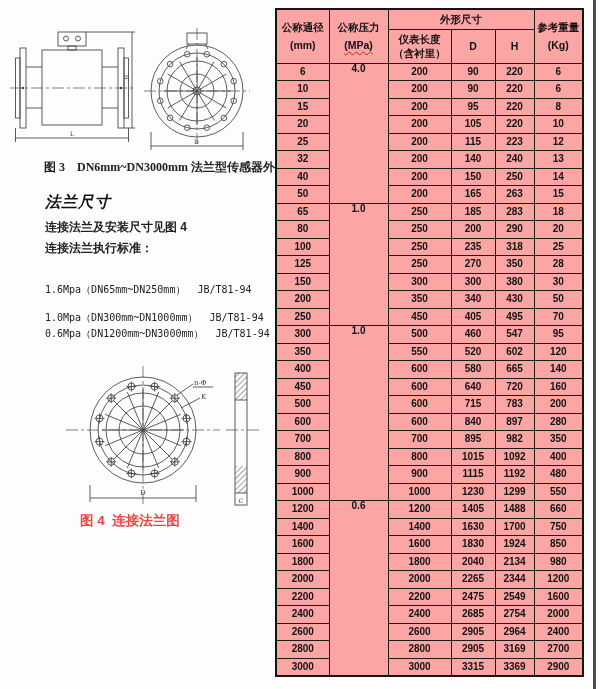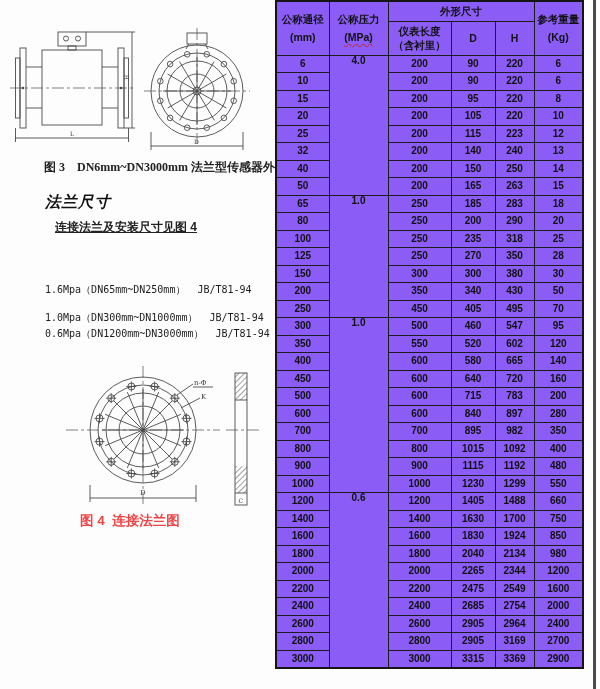--- a/index.html
+++ b/index.html
@@ -19,33 +19,33 @@
     white-space:pre; color:#222;
   }
   .fig4-caption {
     position:absolute; left:80px; top:512px;
     font-weight:bold; font-size:13.5px; white-space:pre; color:#ef4444;
   }
   .flange-heading {
     position:absolute; left:45px; top:192px;
     font-weight:bold; font-size:15.5px; color:#111; letter-spacing:1px;font-style:italic;
   }
-  .flange-line1 { position:absolute; left:55px; top:219px; font-size:12px; font-weight:bold; color:#222;text-decoration:underline; }
+  .flange-line1 { position:absolute; left:45px; top:219px; font-size:12px; font-weight:bold; color:#222; }
   .flange-line2 { position:absolute; left:45px; top:240px; font-size:12px; font-weight:bold; color:#222; }
   .std-line {
     position:absolute; left:45px;
     font-family:"DejaVu Sans Mono", monospace; font-size:10px; color:#1c1c1c;
     white-space:pre;
   }
   .std-0 { top:260px; } .std-1 { top:283px; } .std-2 { top:305px;margin-top:6px; } .std-3 { top:327px; }
 
   table.dims {
-    position:absolute; left:275px; top:0;
+    position:absolute; left:275px; top:8px;
     border-collapse:collapse; table-layout:fixed;
-    font-weight:bold; color:#111; background:#8b5cf6;
+    font-weight:bold; color:#111; background:#fca5a5;
     border:2px solid #151515;
   }
   table.dims td {
     border:1px solid #1c1c1c; text-align:center;
     font-size:10px; padding:0; height:17.5px; line-height:1;
     overflow:hidden;
   }
   tr.h1 td { height:20px; font-size:10.5px; }
   tr.h2 td { height:34px; font-size:10.5px; }
   td.merged-head div.l1 { margin-top:0px; }
@@ -123,20 +123,21 @@
     <line class="fig-line" x1="143" y1="110" x2="143" y2="128" stroke-width="0.6"></line>
     <line class="fig-line" x1="235" y1="110" x2="235" y2="128" stroke-width="0.6"></line>
     <line class="fig-line" x1="143" y1="124" x2="235" y2="124" stroke-width="0.6"></line>
     <text class="fig-text" x="186" y="122">D</text>
   </svg>
 
   <div class="fig3-caption">图 3    DN6mm~DN3000mm 法兰型传感器外形图</div>
 
   <div class="flange-heading">法兰尺寸</div>
   <div class="flange-line1">连接法兰及安装尺寸见图 4</div>
+  <div class="flange-line2">连接法兰执行标准：</div>
   <div class="std-line std-1">1.6Mpa（DN65mm~DN250mm）  JB/T81-94</div>
   <div class="std-line std-2">1.0Mpa（DN300mm~DN1000mm）  JB/T81-94</div>
   <div class="std-line std-3">0.6Mpa（DN1200mm~DN3000mm）  JB/T81-94</div>
 
   <svg style="left:0; top:340px;" width="270" height="172" viewBox="0 0 270 172">
     <defs>
       <pattern id="hatch4" width="4" height="4" patternTransform="rotate(45)" patternUnits="userSpaceOnUse">
         <line x1="0" y1="0" x2="0" y2="4" stroke="#555" stroke-width="1.1"></line>
       </pattern>
     </defs>

